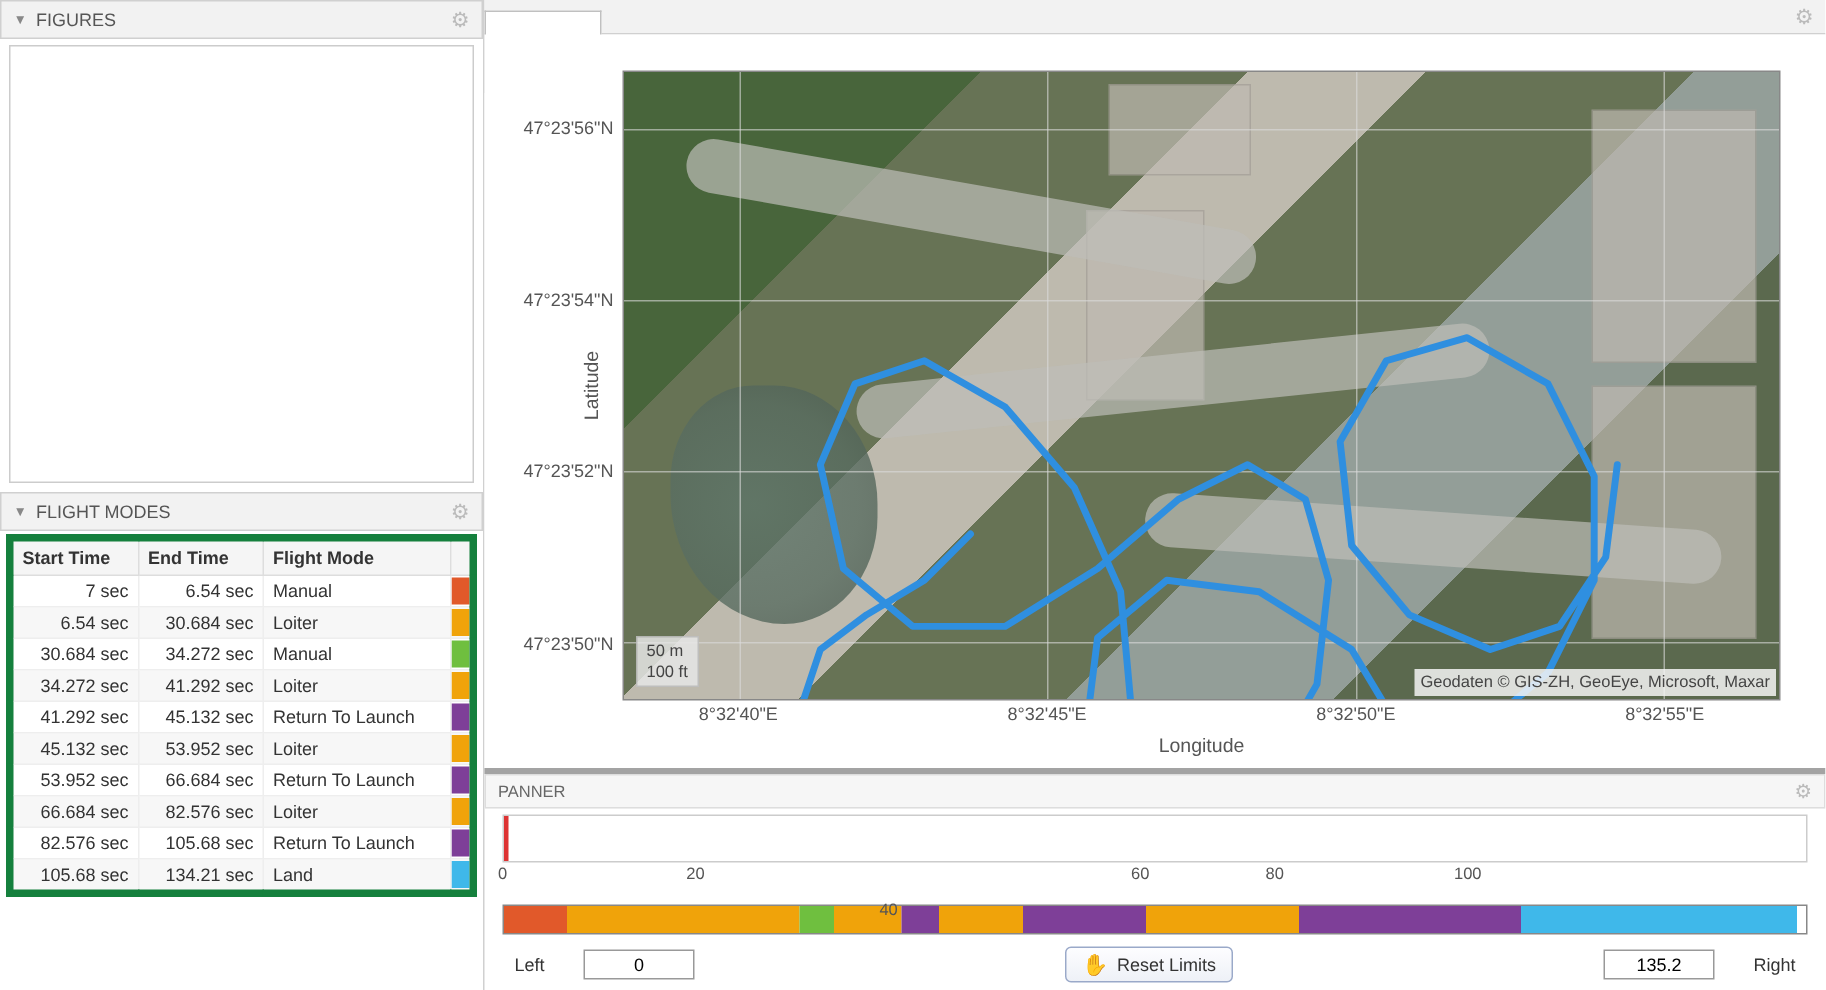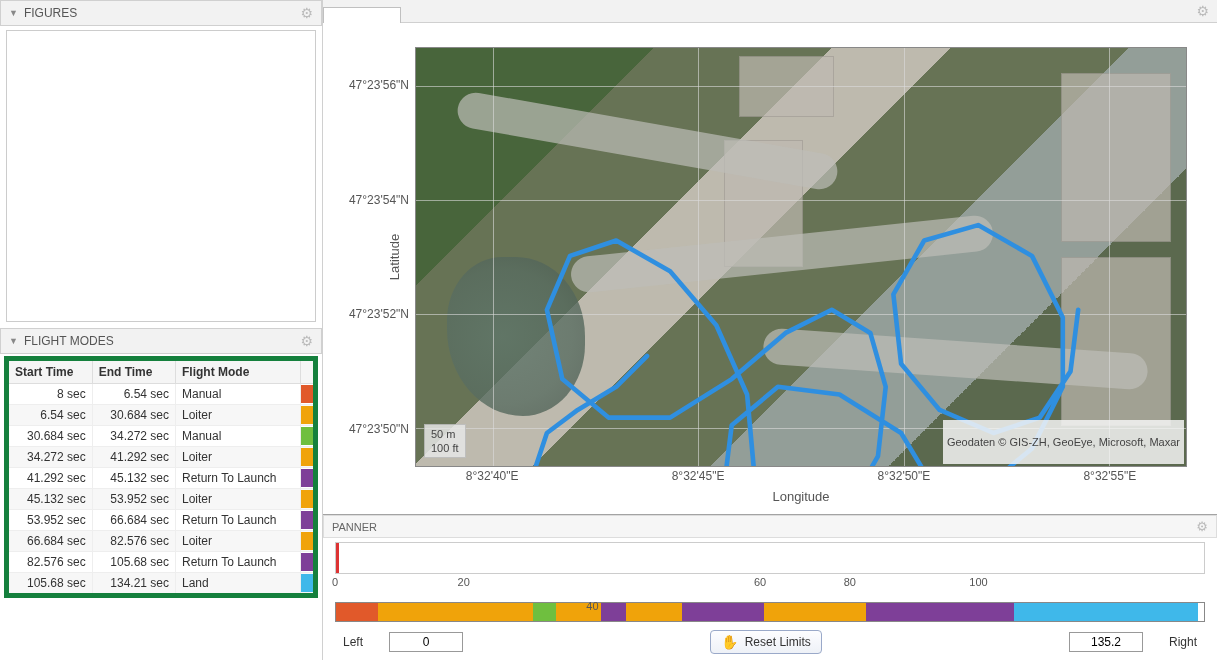--- a/index.html
+++ b/index.html
@@ -225,32 +225,32 @@
     line-height: 14px;
     color: #444;
     border: 1px solid rgba(0,0,0,0.15);
   }
   .map-attrib {
     position: absolute;
     right: 2px;
     bottom: 2px;
     background: rgba(245,245,245,0.85);
     font-size: 11px;
-    padding: 16px 4px;
+    padding: 3px 4px;
     color: #444;
     margin-top: 48px;
   }
   .flight-path {
     position: absolute;
     inset: 0;
   }
 
   
   .panner {
-    border-top: 1px solid #a3a3a3;
+    border-top: 4px solid #a3a3a3;
     padding: 0 12px 6px 12px;
   }
   .panner-head {
     background: #f6f6f6;
     border: 1px solid #ddd;
     padding: 3px 8px;
     font-size: 11px;
     color: #666;
     display: flex;
     align-items: center;
@@ -356,21 +356,21 @@
           <thead>
             <tr>
               <th>Start Time</th>
               <th>End Time</th>
               <th>Flight Mode</th>
               <th></th>
             </tr>
           </thead>
           <tbody id="modes-body">
               <tr>
-                <td class="num">8 sec</td>
+                <td class="num">7 sec</td>
                 <td class="num">6.54 sec</td>
                 <td>Manual</td>
                 <td class="color-cell">
                   <div class="color-swatch" style="background:#e1592a"></div>
                 </td>
               </tr>
               <tr>
                 <td class="num">6.54 sec</td>
                 <td class="num">30.684 sec</td>
                 <td>Loiter</td>

